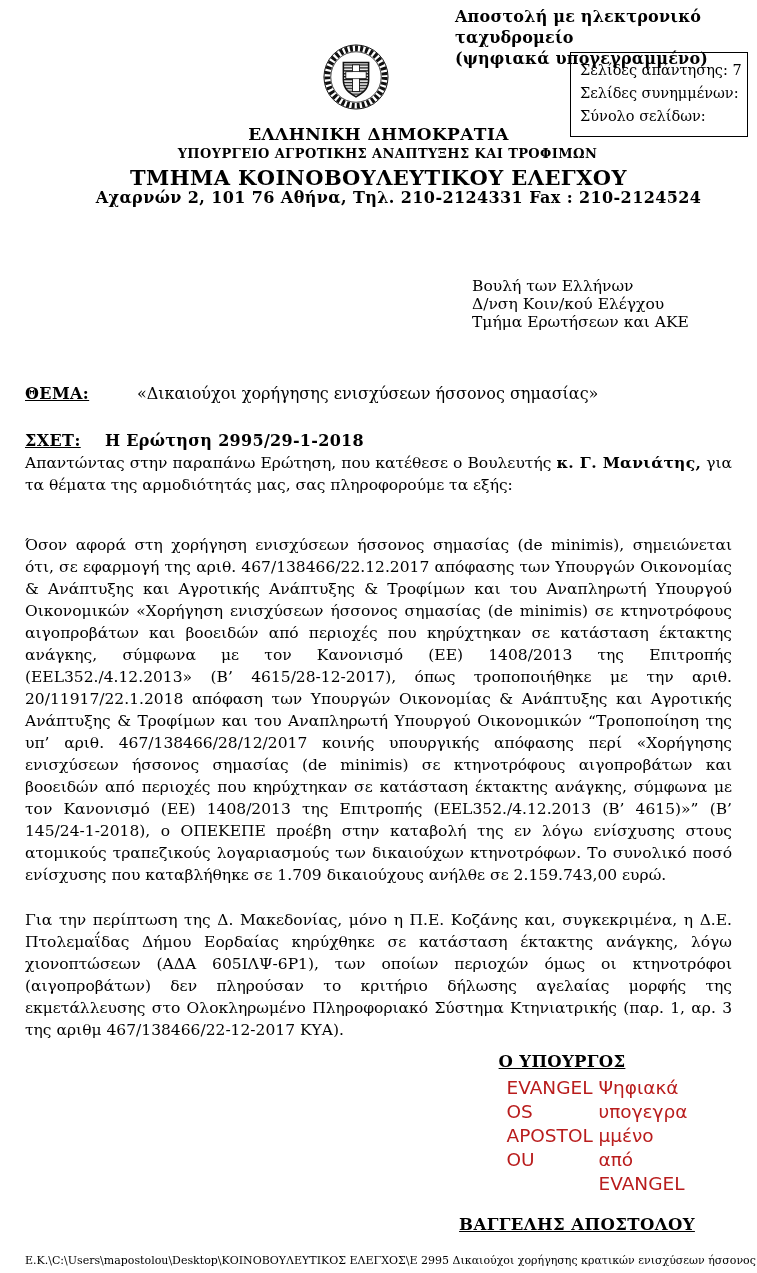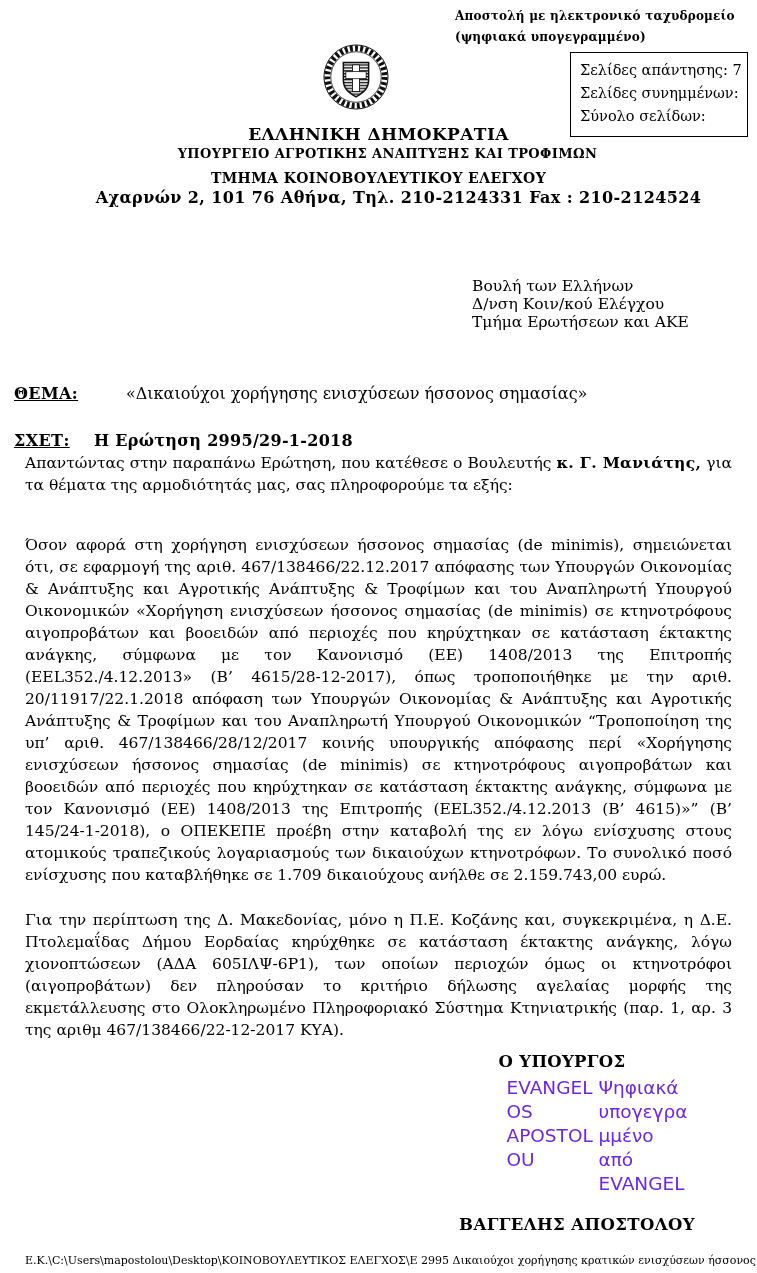--- a/index.html
+++ b/index.html
@@ -5,59 +5,59 @@
   html,body { margin:0; padding:0; background:#888; }
   .page {
     position:relative; width:757px; height:1273px; margin:0 auto;
     background:#ffffff; color:#000;
     font-family:"DejaVu Serif", serif; overflow:hidden;
   }
   .slab { font-family:"DejaVu Serif", serif; font-weight:bold; letter-spacing:0.3px; }
 
   .delivery-note {
     position:absolute; left:455px; top:6px; width:300px;
-    font-weight:bold; font-size:12px; line-height:21px; letter-spacing:0.2px;
+    font-weight:bold; font-size:16px; line-height:21px; letter-spacing:0.2px;
   }
   .pages-box {
     position:absolute; left:570px; top:52px; width:178px; box-sizing:border-box;
     border:1px solid #000; padding:6px 9px 8px;
     font-size:14.5px; line-height:23px; white-space:nowrap;
   }
   .emblem { position:absolute; left:322px; top:40px; width:68px; height:74px; }
 
   .header-block { position:absolute; top:124px; left:0; width:100%; text-align:center; font-weight:bold; letter-spacing:0.4px; }
   .header-block .h1 { font-size:17px; line-height:20px; }
   .header-block .h2 { font-size:13px; line-height:20px;padding-left:18px; }
-  .header-block .h3 { font-size:14px; line-height:20px; margin-top:4px; }
+  .header-block .h3 { font-size:21px; line-height:20px; margin-top:4px; }
   .header-block .h4 { font-size:16px;  line-height:20px;padding-left:40px; }
 
   .date-block { position:absolute; left:472px; top:221px; font-weight:bold; font-size:16px; line-height:19.5px; letter-spacing:0.3px; }
   .recipient  { position:absolute; left:472px; top:277px; font-size:15.5px; line-height:18px; }
   .recipient .rcpt-label { font-weight:bold; font-size:16px; letter-spacing:0.3px; }
 
-  .subject-block { position:absolute; left:14px; top:384px; width:707px; }
+  .subject-block { position:absolute; left:25px; top:384px; width:707px; }
   .sub-row { display:flex; align-items:baseline; }
   .sub-row + .sub-row { margin-top:28px; }
   .sub-label { font-weight:bold; text-decoration:underline; font-size:16px; letter-spacing:0.4px; width:80px; flex:0 0 80px; }
   .sub-text  { font-size:16px; margin-left:32px; }
   .ref-text  { font-weight:bold; font-size:16px; letter-spacing:0.3px; margin-left:0; }
 
   .content {
     position:absolute; left:25px; top:452px; width:707px;
     font-size:15.5px; line-height:22px; text-align:justify;
   }
   .content p { margin:0; }
   .content .p1 { margin-bottom:38px; }
   .content .p2 { margin-bottom:23px; }
 
-  .sig-block { margin:10px 15px 0 auto; width:280px; text-align:center; }
+  .sig-block { margin:10px 15px 0 auto; width:280px; text-align:center;text-decoration:underline; }
   .sig-title { font-weight:bold; font-size:16.5px; letter-spacing:0.3px; padding-right:30px; }
   .sig-digital {
     display:inline-block; margin:3px 0 0 40px; text-align:left;
-    font-family:"DejaVu Sans", sans-serif; font-size:18.5px; line-height:24px; color:#6d28d9;
+    font-family:"DejaVu Sans", sans-serif; font-size:18.5px; line-height:24px; color:#b91c1c;
     border-collapse:collapse;
   }
   .sig-digital td { padding:0; vertical-align:top; }
   .sig-digital td.c1 { min-width:92px; }
   .sig-name { margin-top:12px; font-weight:bold; font-size:16.5px; letter-spacing:0.4px; white-space:nowrap; }
 
   .cc-block { margin-top:38px; text-align:left;margin-left:43px; }
   .cc-title { font-weight:bold; text-decoration:underline; font-size:16.5px; letter-spacing:0.3px; margin-bottom:8px; }
 
   .footer {

